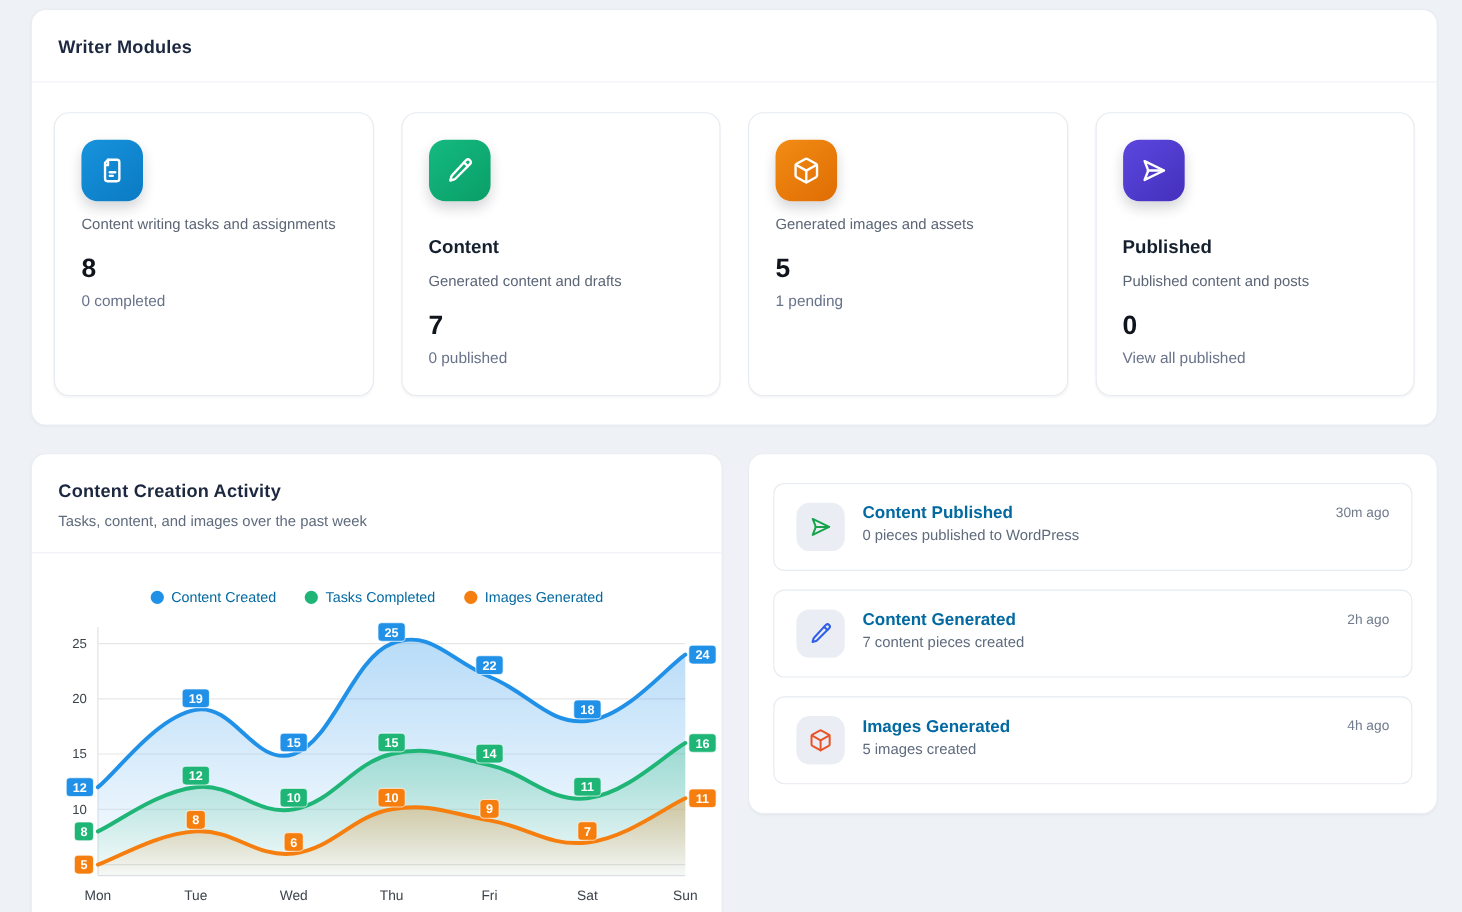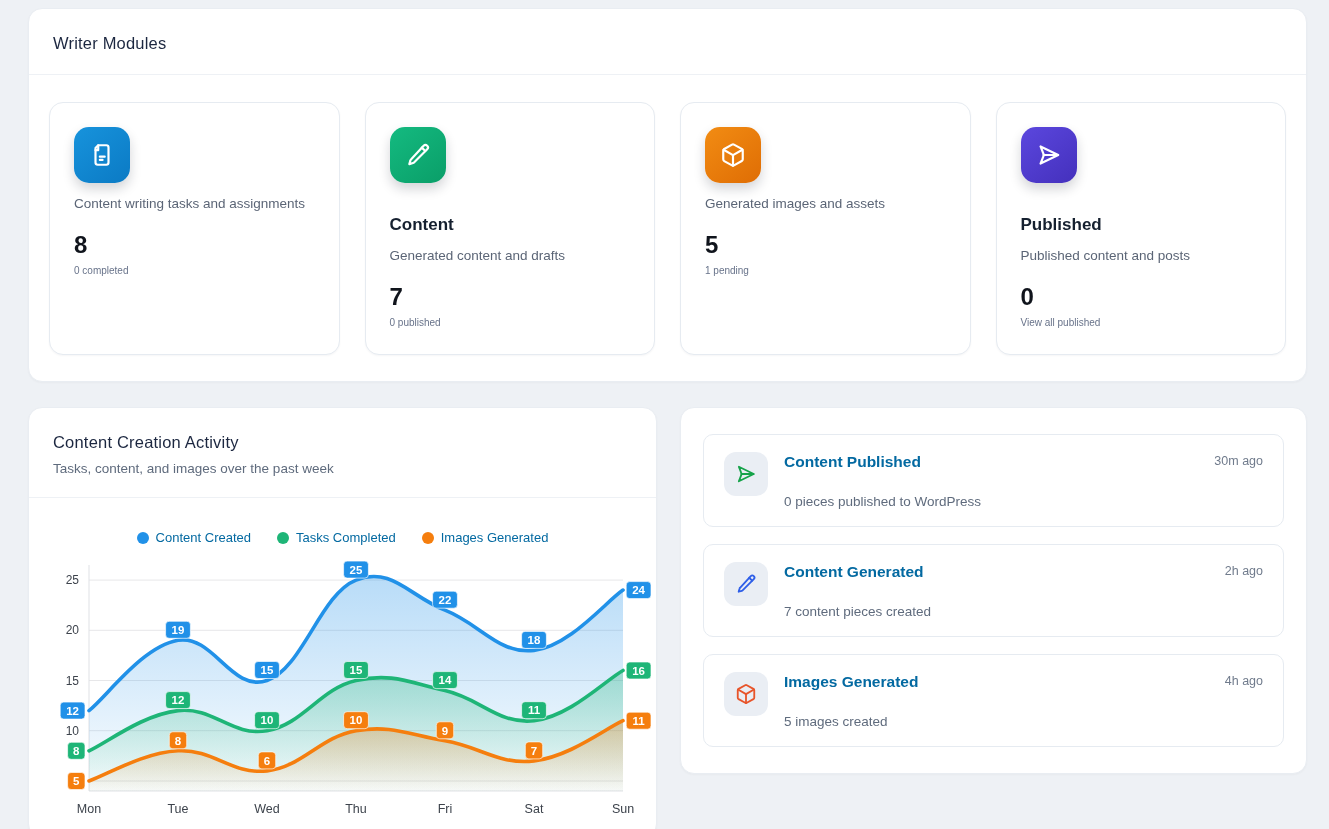--- a/index.html
+++ b/index.html
@@ -9,21 +9,21 @@
     font-family:"Liberation Sans", sans-serif;
     color:#1b2537;
   }
   .panel {
     background:#fff;
     border:1px solid #e9edf2;
     border-radius:14px;
     box-shadow:0 1px 2px rgba(16,24,40,.03);
   }
   .panel-head { padding:25px 24px 21px 24px; border-bottom:1px solid #eef1f5; }
-  .panel-title { font-size:16.5px; font-weight:400; color:#1c2740; letter-spacing:.2px; }
+  .panel-title { font-size:16.5px; font-weight:700; color:#1c2740; letter-spacing:.2px; }
   .panel-sub { margin-top:9px; font-size:13.5px; color:#5f6b7d; }
 
   #modules-panel { margin:8px 22px 0 28px; }
   .cards {
     display:grid; grid-template-columns:repeat(4,1fr);
     gap:25px; padding:27px 20px 26px 20px;
   }
   .card {
     border:1px solid #e6ebf1; border-radius:14px;
     padding:24px 24px 26px 24px; background:#fff;
@@ -36,21 +36,21 @@
     box-shadow:0 6px 12px rgba(16,24,40,.18);
   }
   .icon-tile svg { width:26px; height:26px; }
   .tile-blue   { background:linear-gradient(140deg,#1793dc,#0b7ac4); }
   .tile-green  { background:linear-gradient(140deg,#14ba80,#0a9e68); }
   .tile-orange { background:linear-gradient(140deg,#f28c13,#df6d04); }
   .tile-purple { background:linear-gradient(140deg,#5b47de,#4430bc); }
   .card-title { margin-top:32px; font-size:17px; font-weight:700; color:#15202f; }
   .card-desc  { margin-top:13px; font-size:13.5px; color:#5b6576; }
   .card-count { margin-top:20px; font-size:24px; font-weight:700; color:#10141c; }
-  .card-foot  { margin-top:6px; font-size:10px; color:#68738a; }
+  .card-foot  { margin-top:6px; font-size:14px; color:#68738a; }
 
   .bottom-row { display:flex; gap:23px; margin:25px 22px 0 28px; align-items:flex-start; }
   #chart-panel { width:629px; flex:none; }
   #recent-panel { flex:1; }
 
   .legend { display:flex; justify-content:center; gap:26px; margin-top:32px; }
   .legend-item { display:flex; align-items:center; gap:7px; cursor:pointer; }
   .legend-dot { width:12px; height:12px; border-radius:50%; }
   .legend-label { font-size:13px; color:#0369a1; }
   #chart-wrap { padding:0 0 0 8px; margin-top:8px; }
@@ -60,21 +60,21 @@
     border:1px solid #e6ebf1; border-radius:10px;
     padding:17px 20px; display:flex; gap:16px; background:#fff;
   }
   .activity-icon {
     width:44px; height:44px; border-radius:12px; background:#eaeef4;
     display:flex; align-items:center; justify-content:center; flex:none;
   }
   .activity-icon svg { width:22px; height:22px; }
   .activity-body { flex:1; }
   .activity-title { font-size:15.5px; font-weight:700; color:#0369a1; margin-top:1px; }
-  .activity-desc { font-size:13.5px; color:#5f6b7d; margin-top:23px; }
+  .activity-desc { font-size:13.5px; color:#5f6b7d; margin-top:3px; }
   .activity-time { font-size:12.5px; color:#707b8c; flex:none; margin-top:2px; }
 </style>
 </head>
 <body>
 
 <section class="panel" id="modules-panel">
   <div class="panel-head">
     <div class="panel-title">Writer Modules</div>
   </div>
   <div class="cards" id="cards-row">

